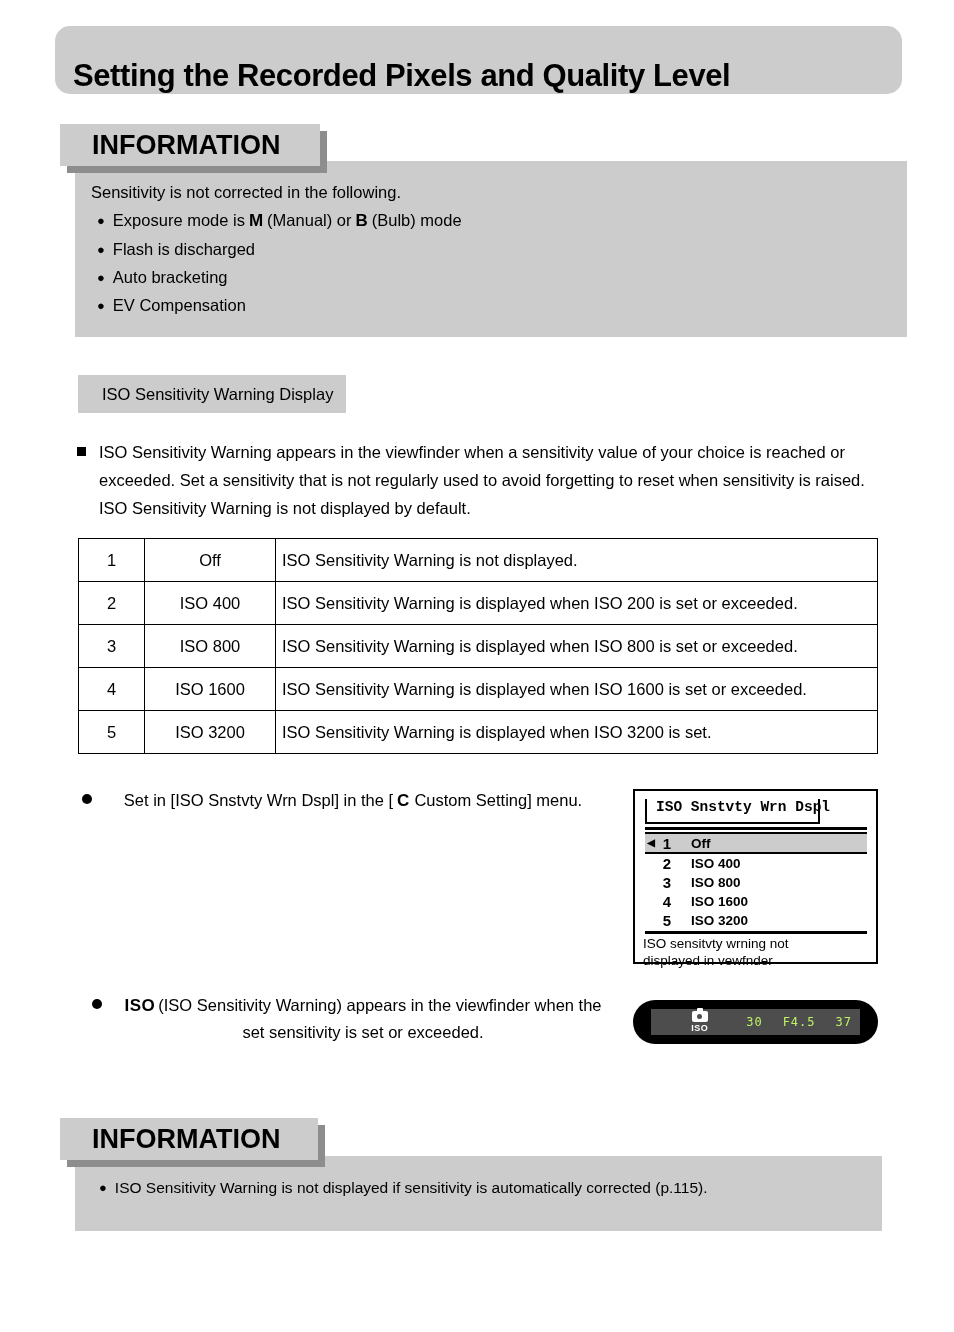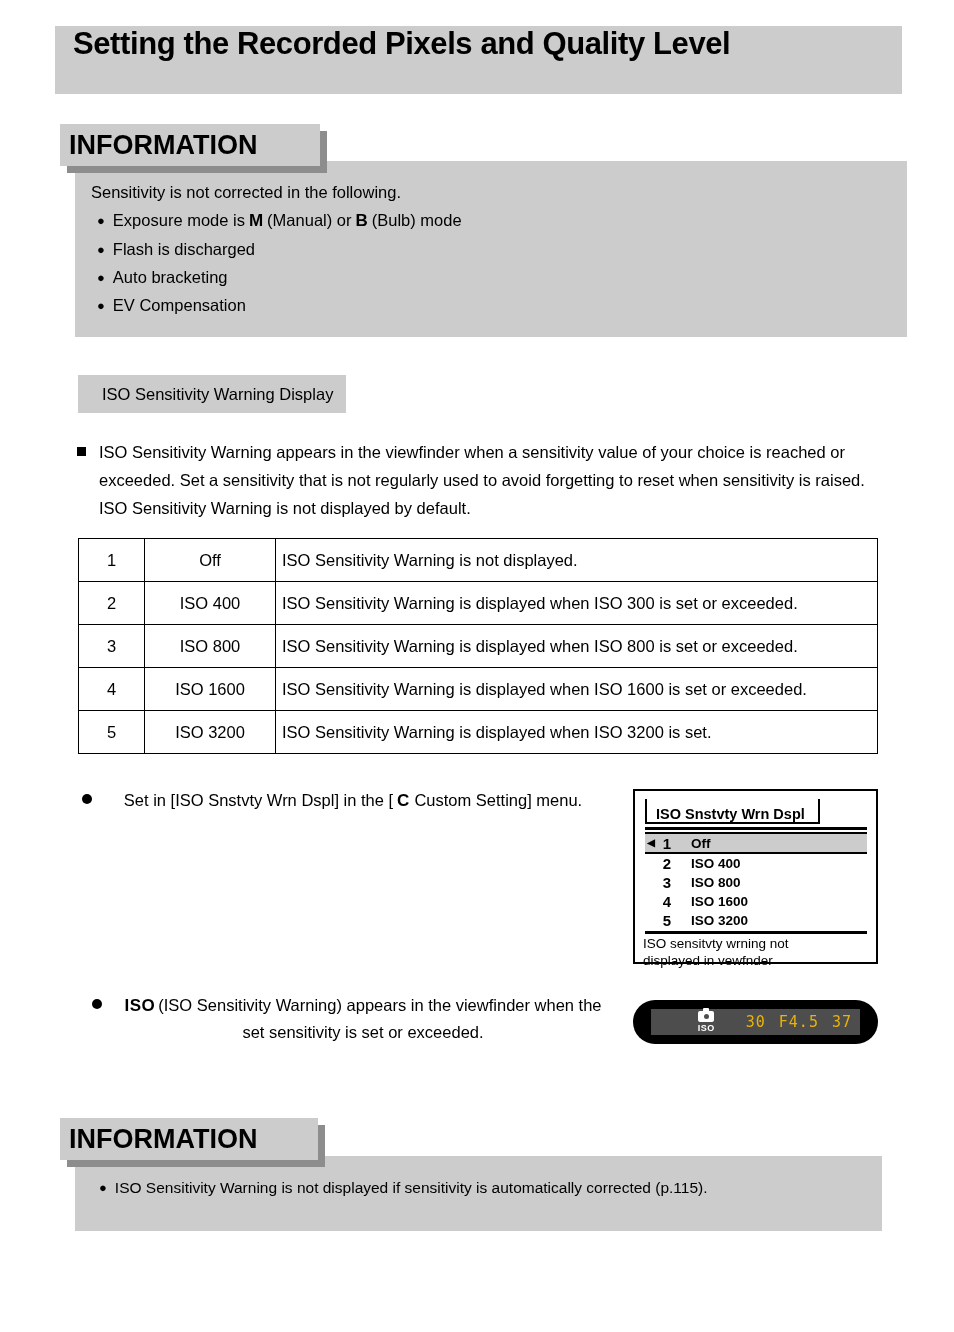--- a/index.html
+++ b/index.html
@@ -18,21 +18,22 @@
 
   
   .title-bar {
     position: absolute;
     left: 55px;
     top: 26px;
     width: 847px;
     height: 68px;
     background: #cccccc;
     display: flex;
-    align-items: flex-start;
+    align-items: flex-end;
+    border-radius: 15px;
   }
   .title-text {
     font-size: 31px;
     font-weight: bold;
     letter-spacing: -0.4px;
     padding-left: 18px;
     white-space: nowrap;
   }
 
   
@@ -41,21 +42,21 @@
     background: #cccccc;
     box-shadow: 7px 7px 0 0 #8d8d8d;
     display: flex;
     align-items: center;
     justify-content: flex-start;
   }
   .info-header-text {
     font-size: 27px;
     font-weight: bold;
     letter-spacing: 0px;
-    padding: 0 16px 0 9px;
+    padding: 0 16px 0 32px;
     white-space: nowrap;
   }
 
   #info-header-1 { left: 60px; top: 124px; width: 260px; height: 42px; }
   #info-header-2 { left: 60px; top: 1118px; width: 258px; height: 42px; }
 
   
   .info-body {
     position: absolute;
     background: #cccccc;
@@ -210,21 +211,22 @@
     position: absolute;
     left: 10px;
     top: 8px;
     width: 175px;
     height: 25px;
     box-sizing: border-box;
     border-left: 2.5px solid #000;
     border-right: 2.5px solid #000;
     border-bottom: 2.5px solid #000;
     display: flex;
-    align-items: flex-end;
+    align-items: flex-start;
+    font-family: Liberation Mono, monospace;
   }
   .lcd-tab-text {
     font-size: 14.5px;
     font-weight: bold;
     padding-left: 9px;
     white-space: nowrap;
   }
   .lcd-rule {
     position: absolute;
     left: 10px;
@@ -346,25 +348,25 @@
     border-radius: 50%;
   }
   .vf-isolabel {
     font-size: 9px;
     font-weight: bold;
     color: #ffffff;
     letter-spacing: 0.5px;
     margin-top: 1px;
   }
   .vf-num {
-    color: #eab308;
+    color: #bef264;
     font-family: "DejaVu Sans Mono", monospace;
-    font-size: 15px;
+    font-size: 12px;
     letter-spacing: 1px;
-    margin-left: 13px;
+    margin-left: 20px;
   }
 
   
   .page-no {
     position: absolute;
     left: 68px;
     top: 1344px;
     font-size: 20px;
     letter-spacing: 0px;
     white-space: nowrap;
@@ -419,21 +421,21 @@
 <table class="iso-table">
   <tbody>
     <tr>
       <td class="c-num">1</td>
       <td class="c-val">Off</td>
       <td class="c-desc">ISO Sensitivity Warning is not displayed.</td>
     </tr>
     <tr>
       <td class="c-num">2</td>
       <td class="c-val">ISO 400</td>
-      <td class="c-desc">ISO Sensitivity Warning is displayed when ISO 300 is set or exceeded.</td>
+      <td class="c-desc">ISO Sensitivity Warning is displayed when ISO 200 is set or exceeded.</td>
     </tr>
     <tr>
       <td class="c-num">3</td>
       <td class="c-val">ISO 800</td>
       <td class="c-desc">ISO Sensitivity Warning is displayed when ISO 800 is set or exceeded.</td>
     </tr>
     <tr>
       <td class="c-num">4</td>
       <td class="c-val">ISO 1600</td>
       <td class="c-desc">ISO Sensitivity Warning is displayed when ISO 1600 is set or exceeded.</td>

